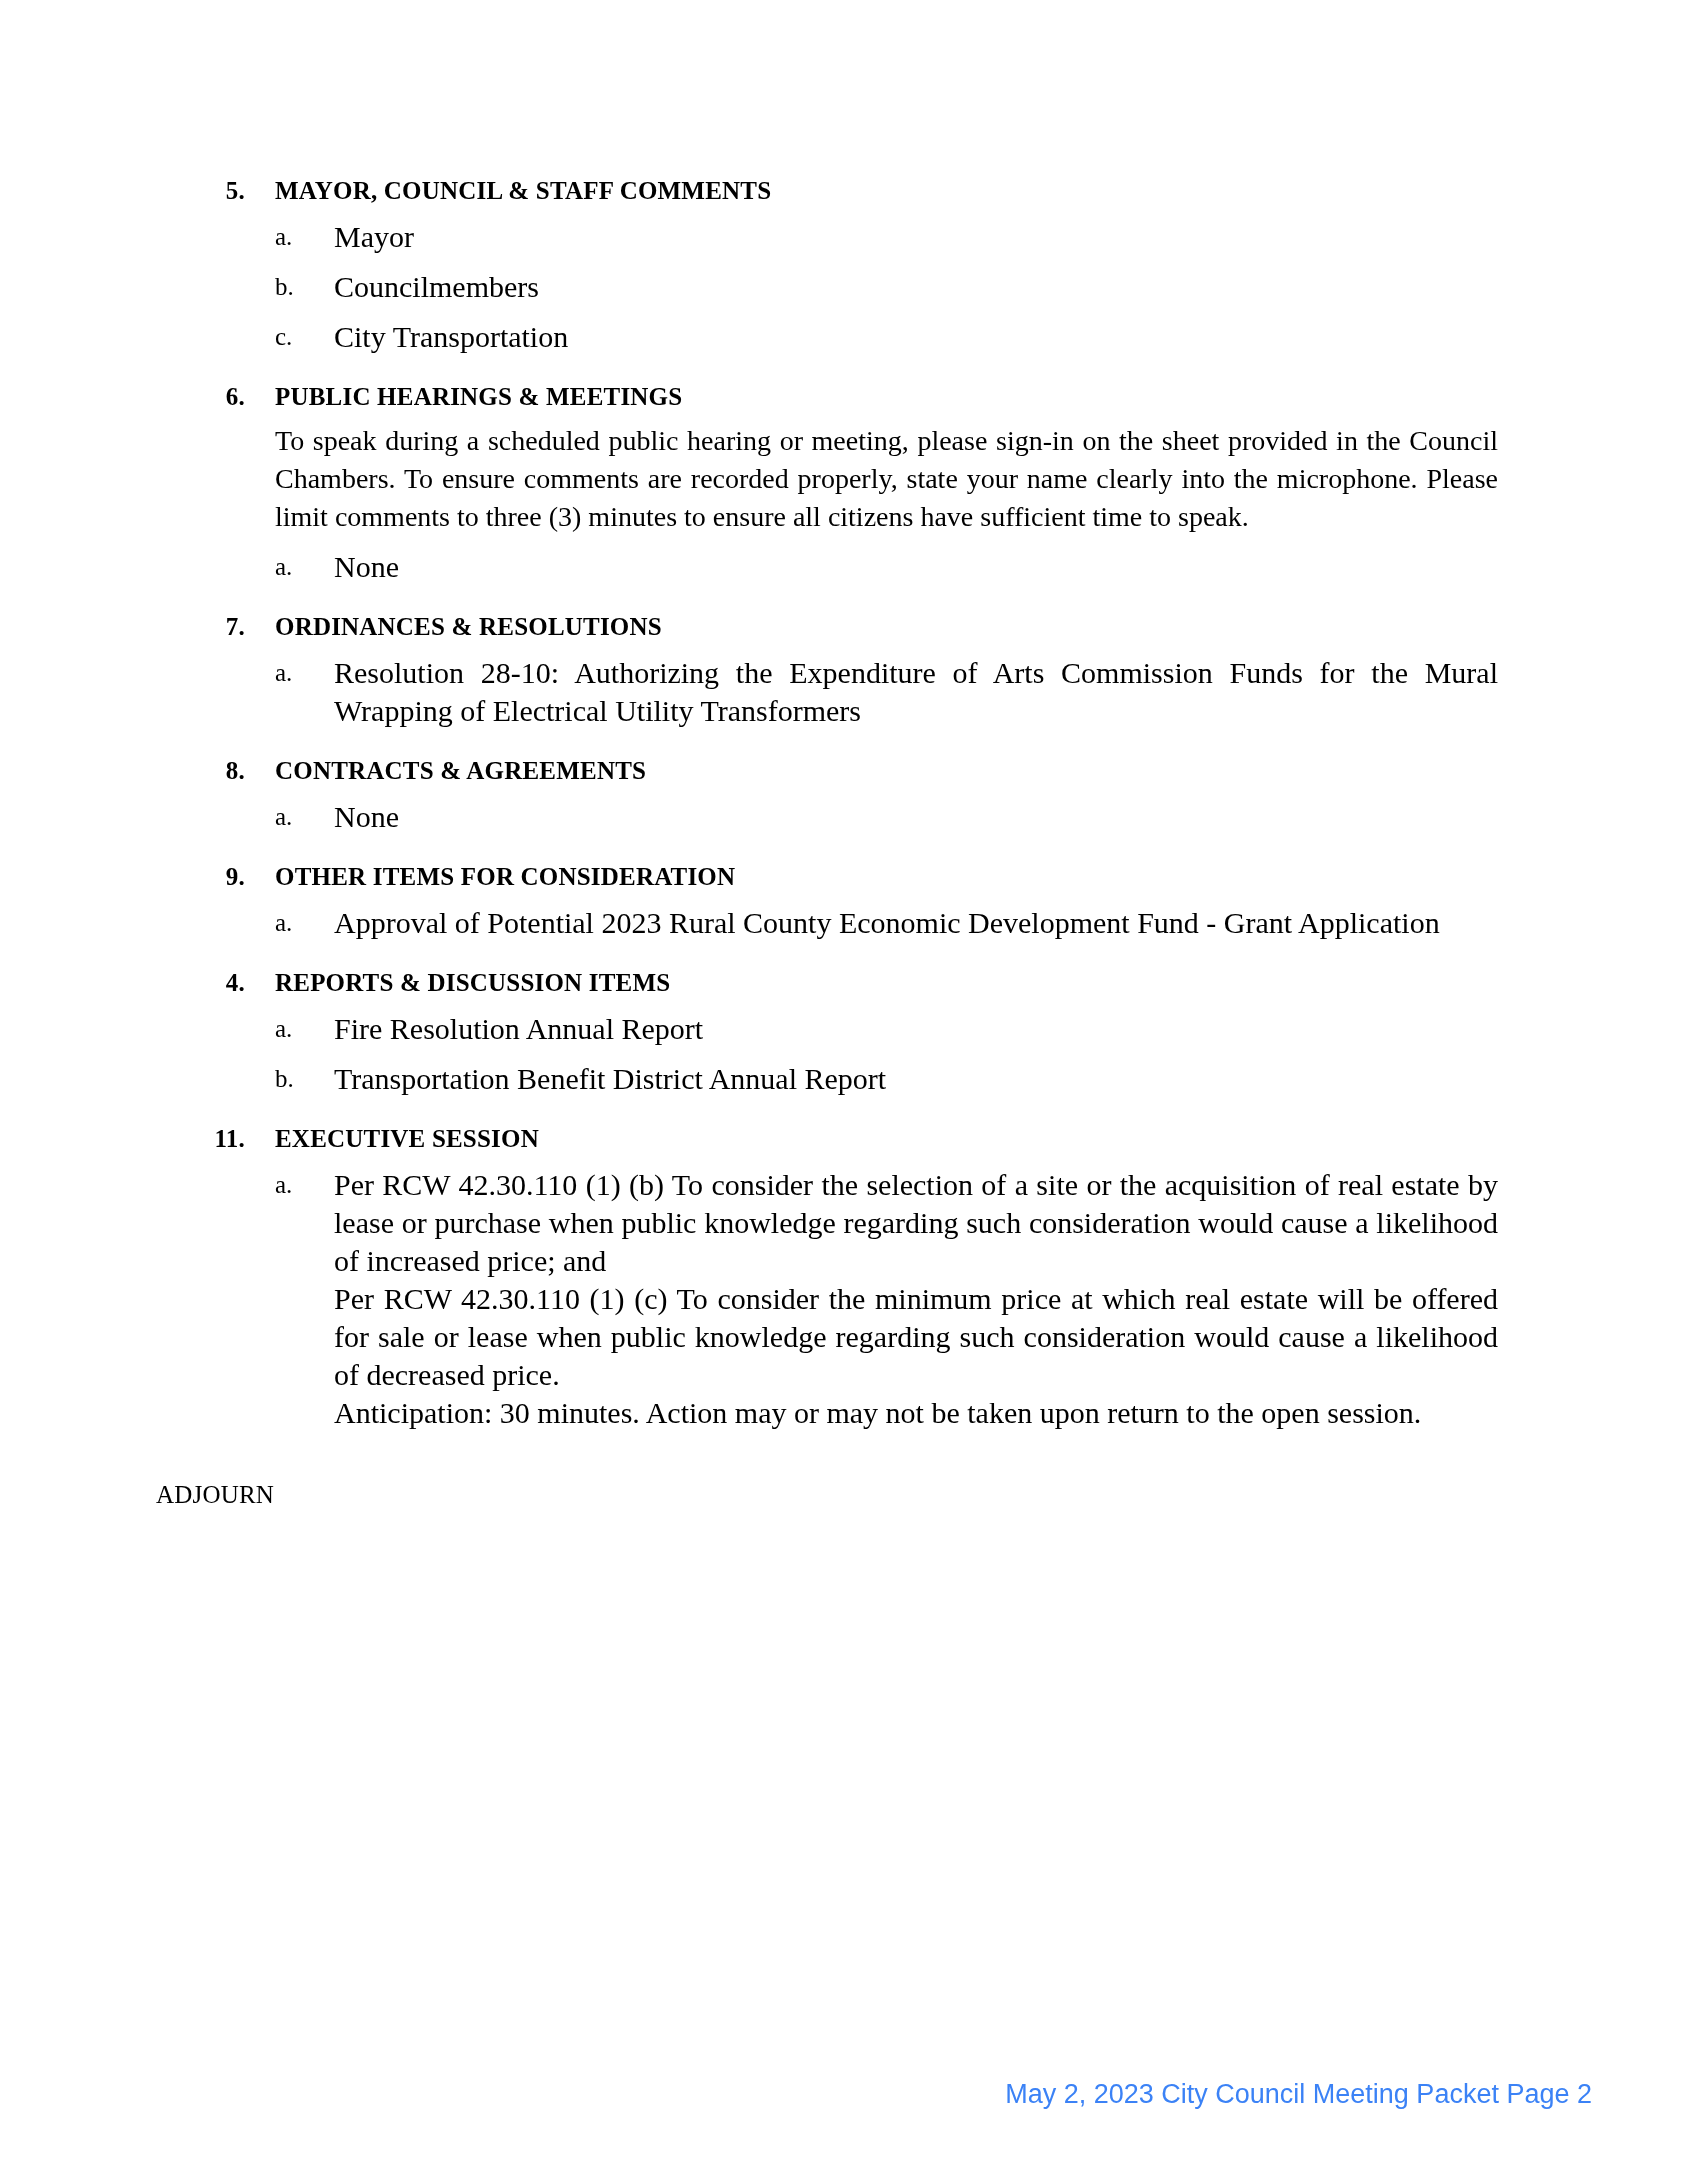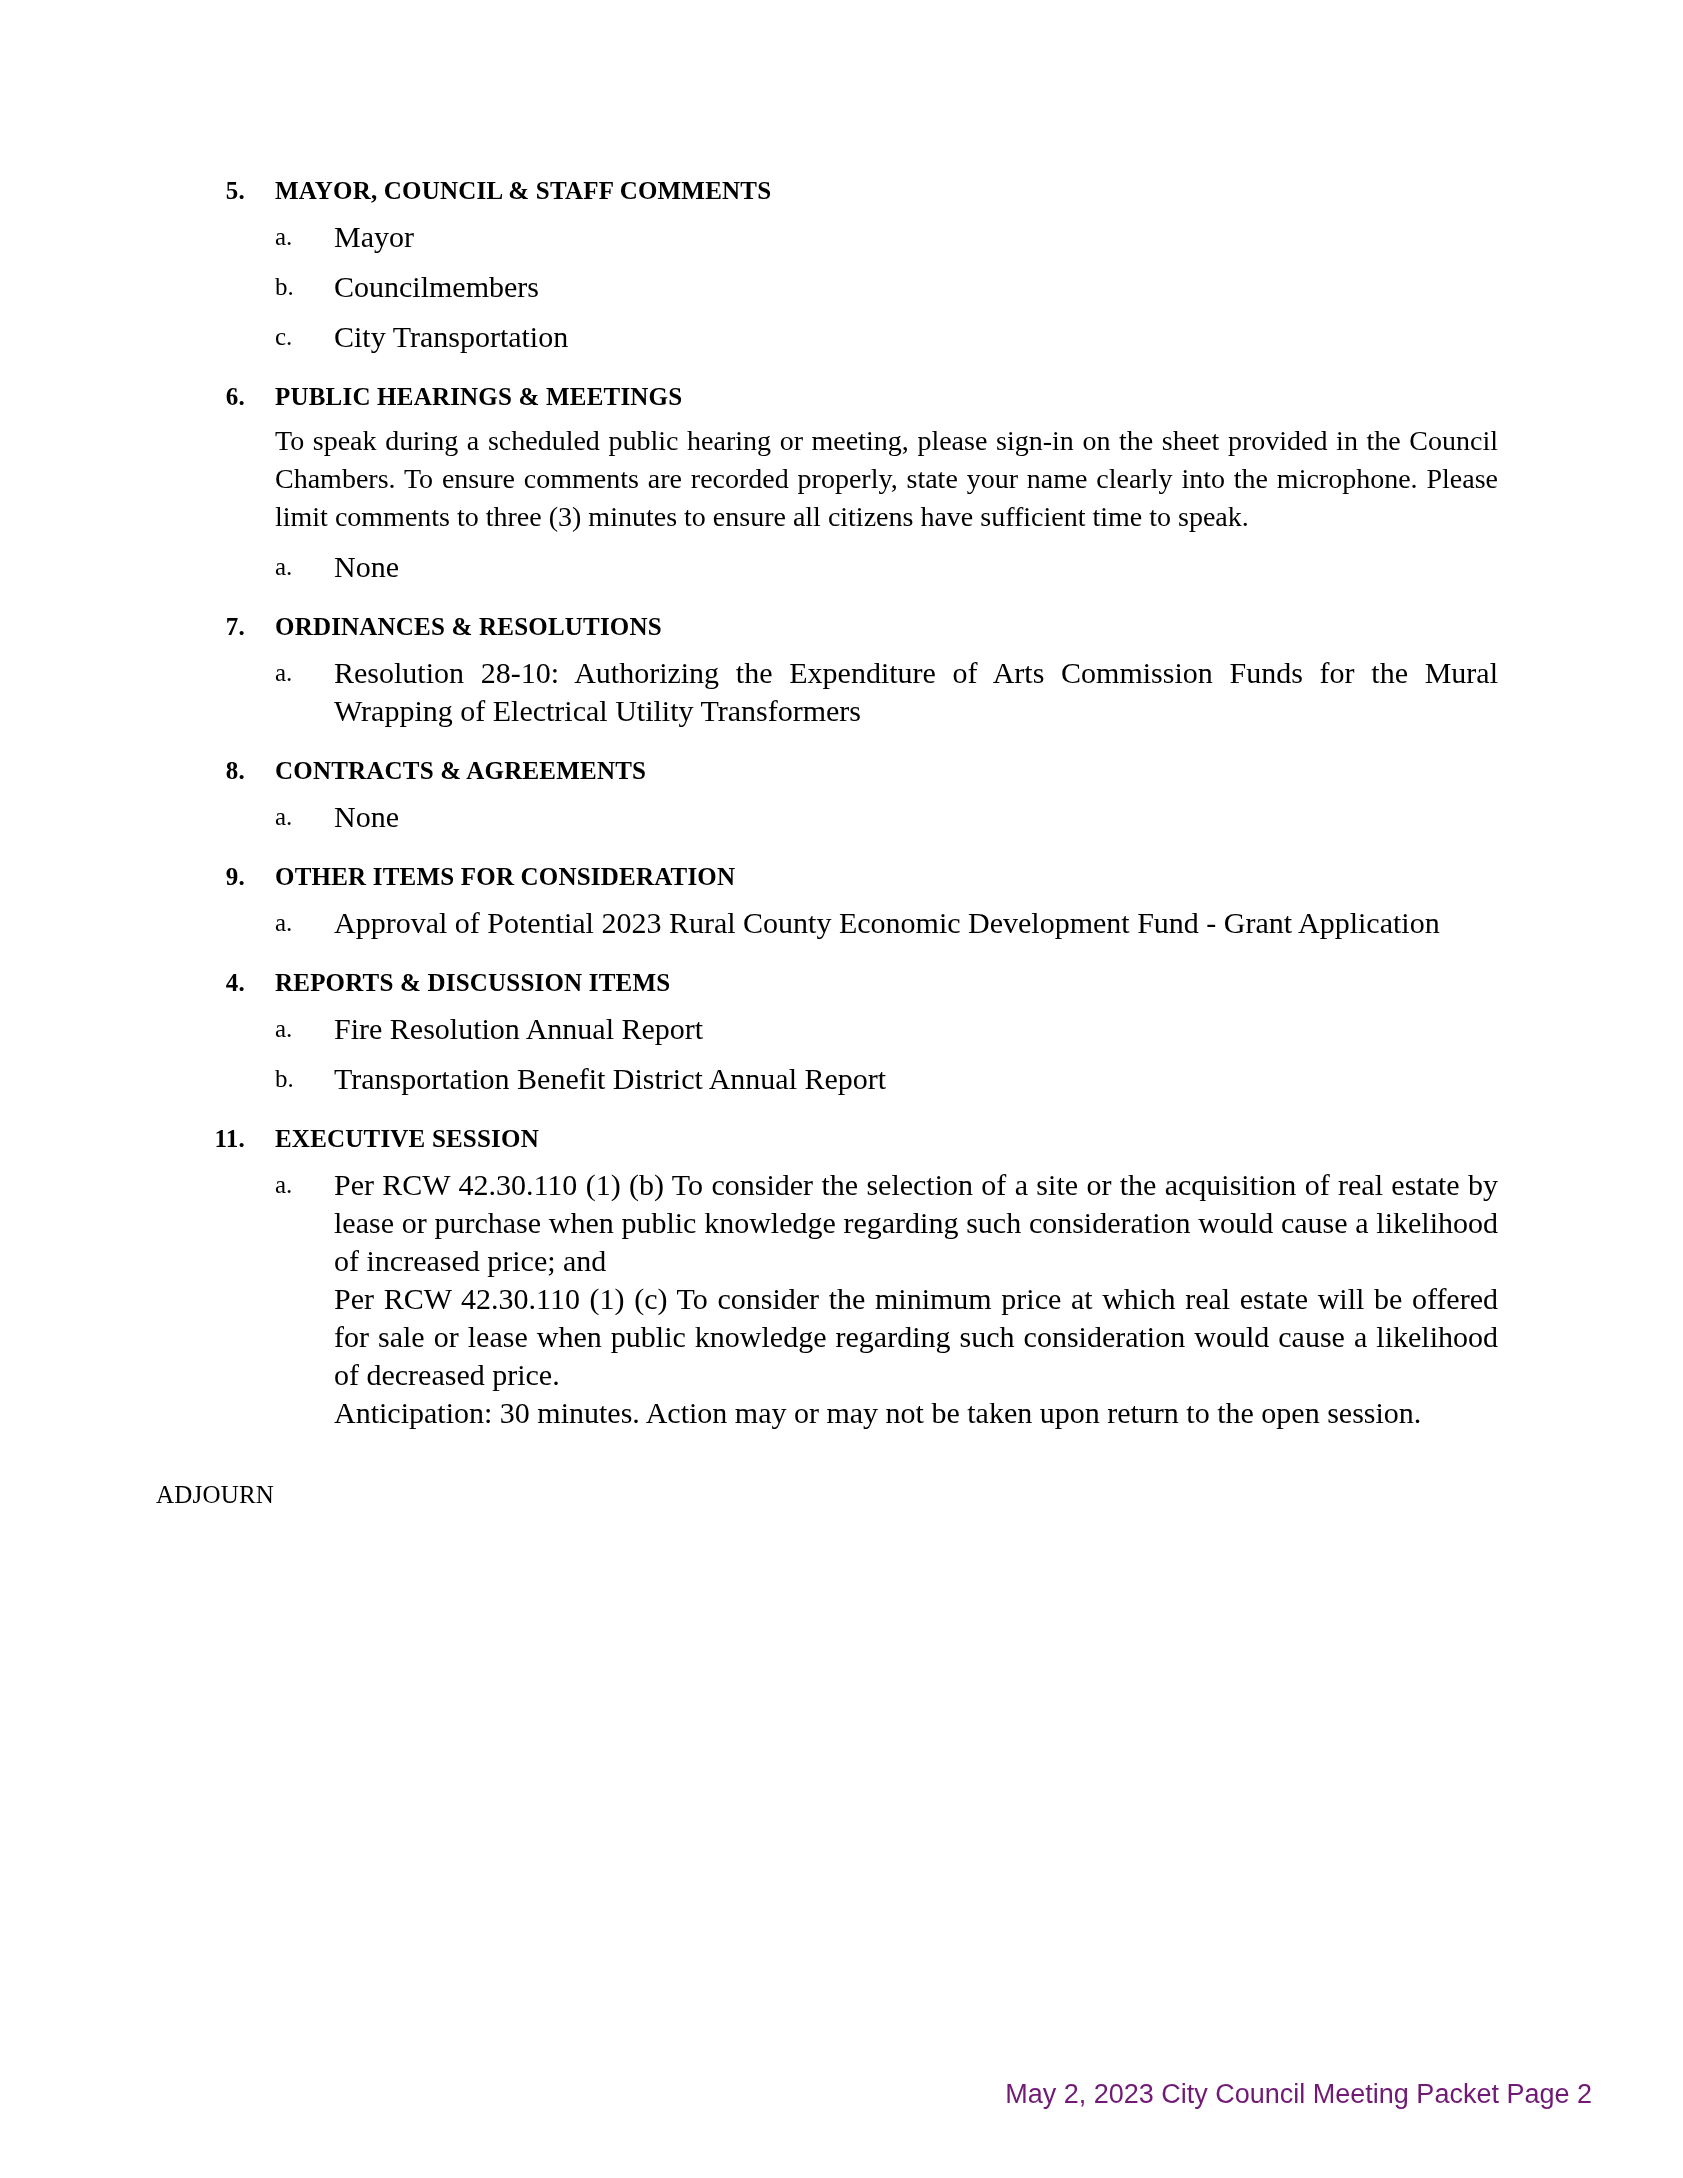--- a/index.html
+++ b/index.html
@@ -235,16 +235,16 @@
               <p>Per RCW 42.30.110 (1) (c) To consider the minimum price at which real estate will be offered for sale or lease when public knowledge regarding such consideration would cause a likelihood of decreased price.</p>
               <p>Anticipation: 30 minutes. Action may or may not be taken upon return to the open session.</p>
             </div>
           </div>
         </div>
       </div>
 
     <div class="adjourn">ADJOURN</div>
   </div>
 
-  <div id="footer" style="color: #701a75;">May 2, 2023 City Council Meeting Packet Page 2</div>
+  <div id="footer" style="color: #3b82f6;">May 2, 2023 City Council Meeting Packet Page 2</div>
 
 </div>
 
 
 </body></html>

